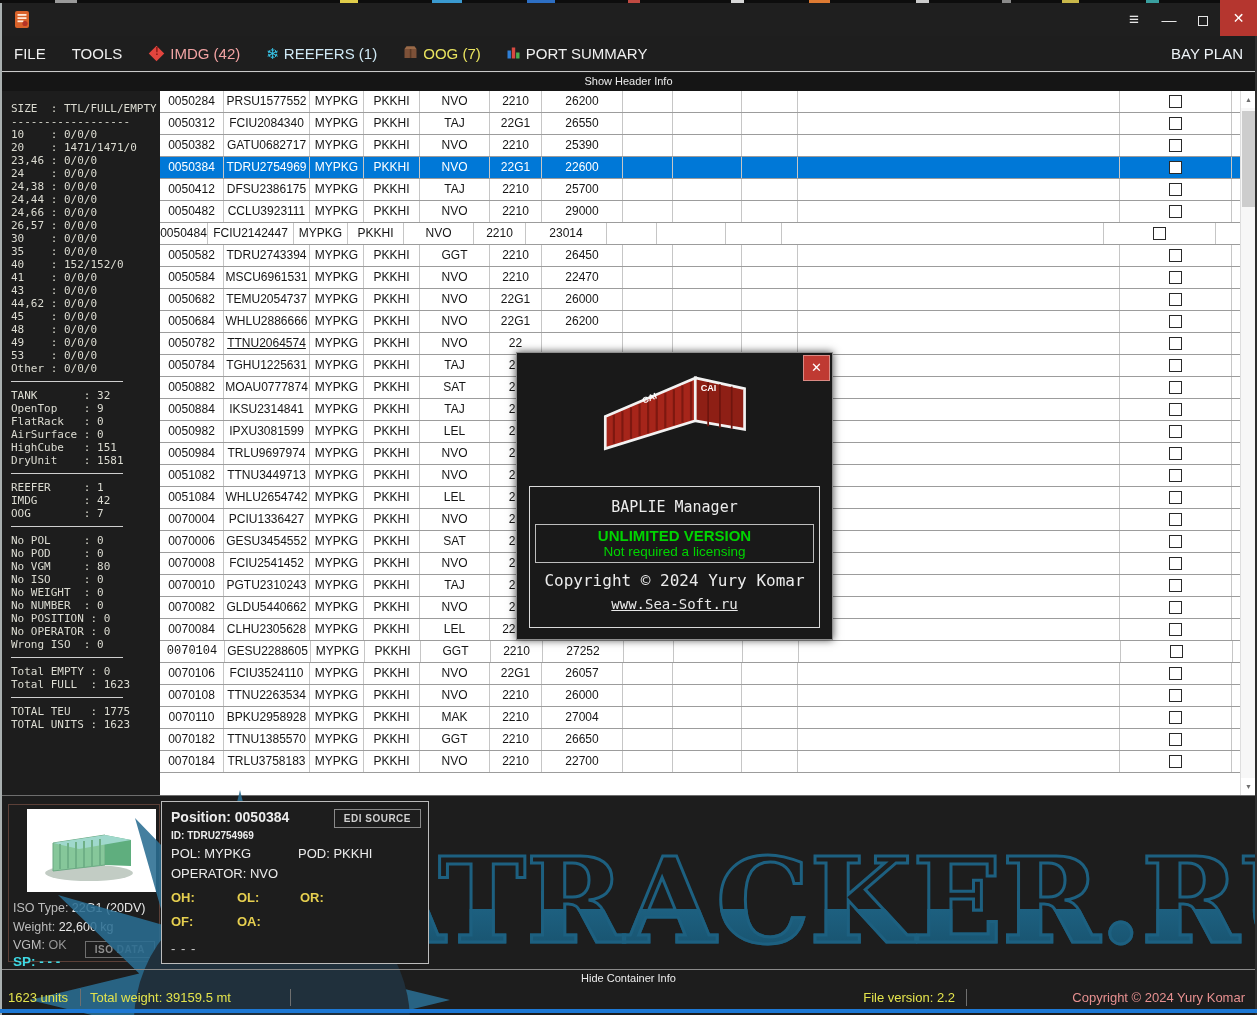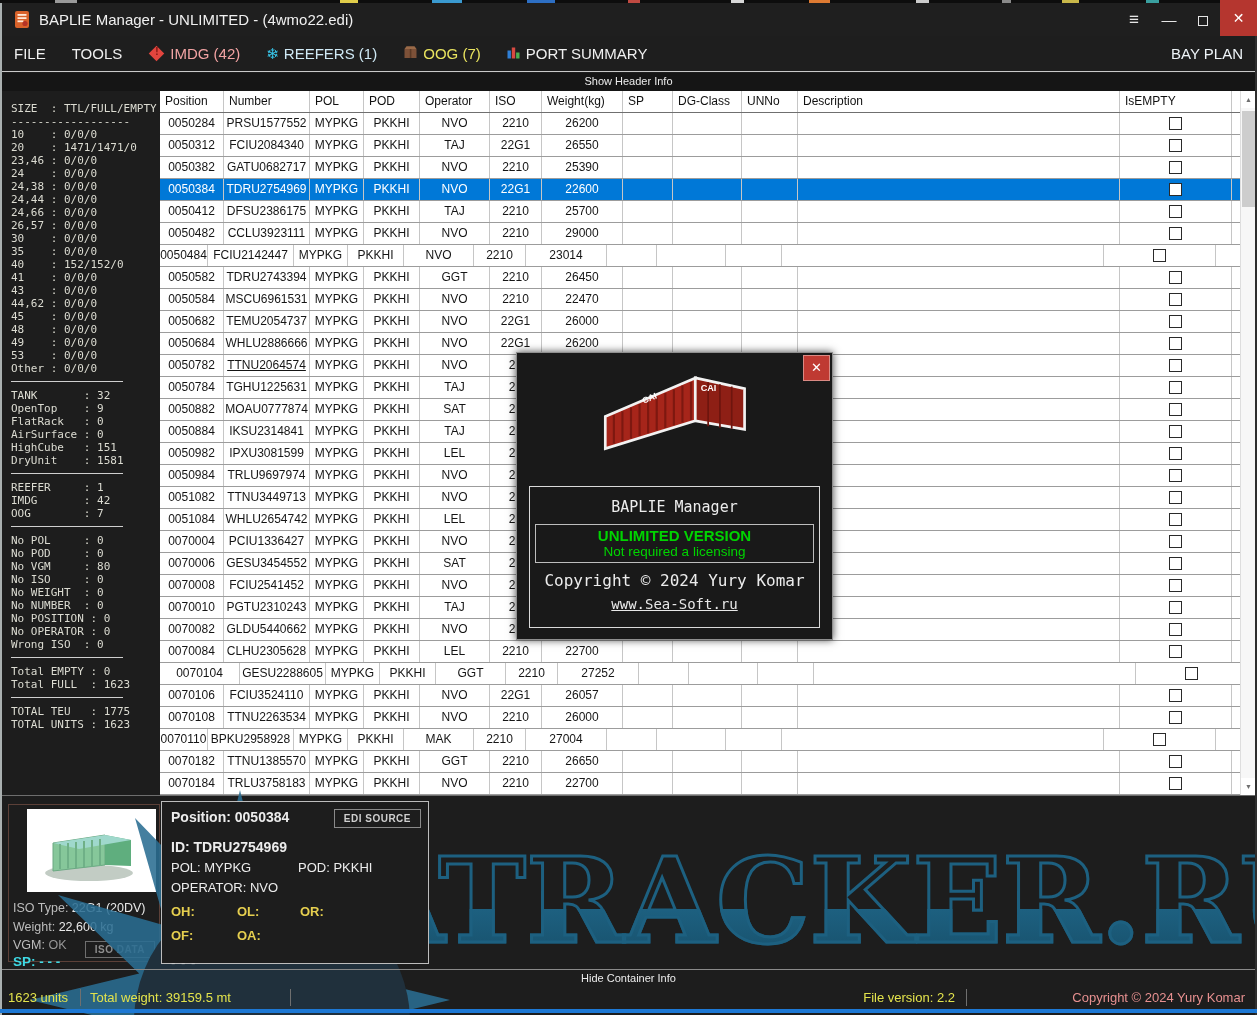--- a/index.html
+++ b/index.html
@@ -69,21 +69,21 @@
   .ti-line { position:absolute; left:4px; font-size:12.5px; color:#e9e9e9; white-space:nowrap; }
   .ti-line .dim { color:#bdbdbd; }
   .ti-iso { top:96px; } .ti-weight { top:115px; } .ti-vgm { top:133px;text-align:right; }
   .ti-vgm .ok { color:#979797; }
   .ti-sp { top:149px; font-weight:bold; color:#3fd9e4; font-size:13.5px; }
   .iso-data-btn { position:absolute; right:4px; bottom:3px; border:1px solid #6f6f6f; color:#8e8e8e;
                   font-size:10px; font-weight:bold; letter-spacing:.5px; padding:2px 9px; background:transparent; }
   .info-box { position:absolute; left:159px; top:5px; width:268px; height:163px; border:1px solid #bdbdbd;
               background:#1d1d1d; z-index:60; padding:7px 9px; color:#ececec; font-size:13px; }
   .ib-pos { font-size:14px; font-weight:bold; }
-  .ib-id  { font-size:14px; font-weight:bold; margin-top:14px; }
+  .ib-id  { font-size:10px; font-weight:bold; margin-top:5px; }
   .ib-row { margin-top:5px; display:flex; }
   .ib-row .w1 { width:127px; }
   .edi-btn { position:absolute; right:7px; top:7px; border:1px solid #8a8a8a; color:#cfcfcf;
              font-size:10px; font-weight:bold; letter-spacing:.5px; padding:3px 9px; background:transparent; }
   .yellow-row { margin-top:9px; display:flex; font-weight:bold; color:#e6cf4f; }
   .yellow-row .y1 { width:66px; } .yellow-row .y2 { width:63px; }
   .ib-dashes { margin-top:12px; color:#cdcdcd; letter-spacing:1px; }
 
   
   .watermark-layer { position:absolute; left:0; top:788px; width:1257px; height:227px; overflow:hidden;
@@ -146,21 +146,20 @@
   <div class="titlebar">
     <span class="app-icon">
       <svg width="18" height="19" viewBox="0 0 18 19">
         <rect x="2" y="1" width="14" height="17" rx="2" fill="#d8622a"></rect>
         <rect x="4.5" y="4" width="9" height="1.8" fill="#ffe9d8"></rect>
         <rect x="4.5" y="7.2" width="9" height="1.8" fill="#ffe9d8"></rect>
         <rect x="4.5" y="10.4" width="6" height="1.8" fill="#ffe9d8"></rect>
         <circle cx="12" cy="13.5" r="2.6" fill="#b53325"></circle>
       </svg>
     </span>
-    <span class="title-text">BAPLIE Manager - UNLIMITED - (4wmo22.edi)</span>
     <span class="wc wc-menu">≡</span>
     <span class="wc wc-min">—</span>
     <span class="wc wc-max"><span class="wc-box"></span></span>
     <span class="wc-close">✕</span>
   </div>
 
   <div class="menubar">
     <div class="mitem">
         <span class="lbl">FILE</span>
       </div>
@@ -199,34 +198,20 @@
       <span class="lbl">PORT SUMMARY</span>
     </div>
     <div class="mright">BAY PLAN</div>
   </div>
 
   <div class="show-header-bar">Show Header Info</div>
 
   <div class="sidebar"><div class="sb-line">SIZE  : TTL/FULL/EMPTY</div><div class="sb-line">------------------</div><div class="sb-line">10    : 0/0/0</div><div class="sb-line">20    : 1471/1471/0</div><div class="sb-line">23,46 : 0/0/0</div><div class="sb-line">24    : 0/0/0</div><div class="sb-line">24,38 : 0/0/0</div><div class="sb-line">24,44 : 0/0/0</div><div class="sb-line">24,66 : 0/0/0</div><div class="sb-line">26,57 : 0/0/0</div><div class="sb-line">30    : 0/0/0</div><div class="sb-line">35    : 0/0/0</div><div class="sb-line">40    : 152/152/0</div><div class="sb-line">41    : 0/0/0</div><div class="sb-line">43    : 0/0/0</div><div class="sb-line">44,62 : 0/0/0</div><div class="sb-line">45    : 0/0/0</div><div class="sb-line">48    : 0/0/0</div><div class="sb-line">49    : 0/0/0</div><div class="sb-line">53    : 0/0/0</div><div class="sb-line">Other : 0/0/0</div><div class="sb-sep"></div><div class="sb-line">TANK       : 32</div><div class="sb-line">OpenTop    : 9</div><div class="sb-line">FlatRack   : 0</div><div class="sb-line">AirSurface : 0</div><div class="sb-line">HighCube   : 151</div><div class="sb-line">DryUnit    : 1581</div><div class="sb-sep"></div><div class="sb-line">REEFER     : 1</div><div class="sb-line">IMDG       : 42</div><div class="sb-line">OOG        : 7</div><div class="sb-sep"></div><div class="sb-line">No POL     : 0</div><div class="sb-line">No POD     : 0</div><div class="sb-line">No VGM     : 80</div><div class="sb-line">No ISO     : 0</div><div class="sb-line">No WEIGHT  : 0</div><div class="sb-line">No NUMBER  : 0</div><div class="sb-line">No POSITION : 0</div><div class="sb-line">No OPERATOR : 0</div><div class="sb-line">Wrong ISO  : 0</div><div class="sb-sep"></div><div class="sb-line">Total EMPTY : 0</div><div class="sb-line">Total FULL  : 1623</div><div class="sb-sep"></div><div class="sb-line">TOTAL TEU   : 1775</div><div class="sb-line">TOTAL UNITS : 1623</div></div>
 
   <div class="table-wrap">
-    <div class="thead">
-        <div class="hcell" style="width: 64px;">Position</div>
-        <div class="hcell" style="width: 86px;">Number</div>
-        <div class="hcell" style="width: 54px;">POL</div>
-        <div class="hcell" style="width: 56px;">POD</div>
-        <div class="hcell" style="width: 70px;">Operator</div>
-        <div class="hcell" style="width: 52px;">ISO</div>
-        <div class="hcell" style="width: 81px;">Weight(kg)</div>
-        <div class="hcell" style="width: 50px;">SP</div>
-        <div class="hcell" style="width: 69px;">DG-Class</div>
-        <div class="hcell" style="width: 56px;">UNNo</div>
-        <div class="hcell" style="width: 322px;">Description</div>
-        <div class="hcell" style="width: 112px;">IsEMPTY</div>
-      </div>
     <div class="tbody">
         <div class="trow">
           <div class="cell" style="width: 64px;">0050284</div>
           <div class="cell" style="width: 86px;">PRSU1577552</div>
           <div class="cell" style="width: 54px;">MYPKG</div>
           <div class="cell" style="width: 56px;">PKKHI</div>
           <div class="cell" style="width: 70px;">NVO</div>
           <div class="cell" style="width: 52px;">2210</div>
           <div class="cell" style="width: 81px;">26200</div>
           <div class="cell" style="width: 50px;"></div>
@@ -565,21 +550,21 @@
           <div class="cell" style="width: 70px;">LEL</div>
           <div class="cell" style="width: 52px;">2210</div>
           <div class="cell" style="width: 81px;">22700</div>
           <div class="cell" style="width: 50px;"></div>
           <div class="cell" style="width: 69px;"></div>
           <div class="cell" style="width: 56px;"></div>
           <div class="cell" style="width: 322px;"></div>
           <div class="cell" style="width: 112px;"><span class="checkbox"></span></div>
         </div>
         <div class="trow">
-          <div class="cell" style="width: 80px;">0070104</div>
+          <div class="cell" style="width: 65px; font-family: Liberation Mono, monospace;">0070104</div>
           <div class="cell" style="width: 86px;">GESU2288605</div>
           <div class="cell" style="width: 54px;">MYPKG</div>
           <div class="cell" style="width: 56px;">PKKHI</div>
           <div class="cell" style="width: 70px;">GGT</div>
           <div class="cell" style="width: 52px;">2210</div>
           <div class="cell" style="width: 81px;">27252</div>
           <div class="cell" style="width: 50px;"></div>
           <div class="cell" style="width: 69px;"></div>
           <div class="cell" style="width: 56px;"></div>
           <div class="cell" style="width: 322px;"></div>
@@ -607,21 +592,21 @@
           <div class="cell" style="width: 70px;">NVO</div>
           <div class="cell" style="width: 52px;">2210</div>
           <div class="cell" style="width: 81px;">26000</div>
           <div class="cell" style="width: 50px;"></div>
           <div class="cell" style="width: 69px;"></div>
           <div class="cell" style="width: 56px;"></div>
           <div class="cell" style="width: 322px;"></div>
           <div class="cell" style="width: 112px;"><span class="checkbox"></span></div>
         </div>
         <div class="trow">
-          <div class="cell" style="width: 48px;">0070110</div>
+          <div class="cell" style="width: 64px;">0070110</div>
           <div class="cell" style="width: 86px;">BPKU2958928</div>
           <div class="cell" style="width: 54px;">MYPKG</div>
           <div class="cell" style="width: 56px;">PKKHI</div>
           <div class="cell" style="width: 70px;">MAK</div>
           <div class="cell" style="width: 52px;">2210</div>
           <div class="cell" style="width: 81px;">27004</div>
           <div class="cell" style="width: 50px;"></div>
           <div class="cell" style="width: 69px;"></div>
           <div class="cell" style="width: 56px;"></div>
           <div class="cell" style="width: 322px;"></div>

